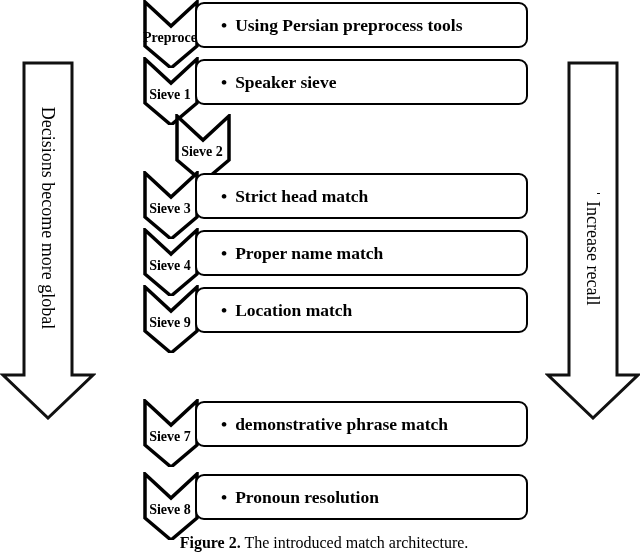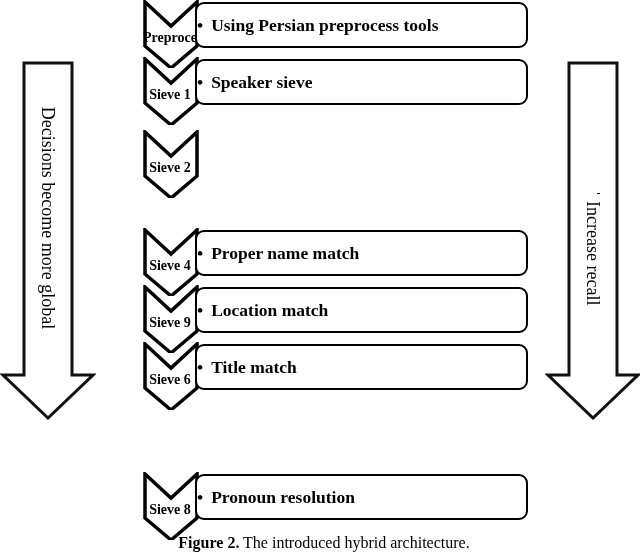--- a/index.html
+++ b/index.html
@@ -96,21 +96,21 @@
     border-radius: 9px;
     background: #ffffff;
     display: flex;
     align-items: center;
   }
   .sieve-text {
     font-family: "Liberation Serif", serif;
     font-weight: bold;
     font-size: 17.5px;
     color: #000;
-    padding-left: 0;
+    padding-left: 24px;
     white-space: nowrap;
   }
   .bullet {
     display: inline-block;
     font-family: "Liberation Serif", serif;
     font-weight: bold;
     font-size: 17.5px;
     padding-right: 8px;
   }
 
@@ -165,29 +165,40 @@
         <svg viewBox="0 0 56 68" preserveAspectRatio="none">
           <polygon points="2,2 28,26 54,2 54,46 28,68 2,46" fill="#ffffff" stroke="#000000" stroke-width="3.5" stroke-linejoin="miter"></polygon>
         </svg>
       </div>
       <div class="chev-label">Sieve 1</div>
       <div class="sieve-box">
         <span class="sieve-text"><span class="bullet">•</span><span>Speaker sieve</span></span>
       </div>
     </div>
 
-    <div class="flow-row" style="top:130px;">
+    <div class="flow-row" style="top:114px;margin-left:32px;">
       <div class="chev">
         <svg viewBox="0 0 56 68" preserveAspectRatio="none">
           <polygon points="2,2 28,26 54,2 54,46 28,68 2,46" fill="#ffffff" stroke="#000000" stroke-width="3.5" stroke-linejoin="miter"></polygon>
         </svg>
       </div>
       <div class="chev-label">Sieve 2</div>
     </div>
 
+    <div class="flow-row" style="top:171px;">
+      <div class="chev">
+        <svg viewBox="0 0 56 68" preserveAspectRatio="none">
+          <polygon points="2,2 28,26 54,2 54,46 28,68 2,46" fill="#ffffff" stroke="#000000" stroke-width="3.5" stroke-linejoin="miter"></polygon>
+        </svg>
+      </div>
+      <div class="chev-label">Sieve 3</div>
+      <div class="sieve-box">
+        <span class="sieve-text"><span class="bullet">•</span><span>Strict head match</span></span>
+      </div>
+    </div>
 
     <div class="flow-row" style="top:228px;">
       <div class="chev">
         <svg viewBox="0 0 56 68" preserveAspectRatio="none">
           <polygon points="2,2 28,26 54,2 54,46 28,68 2,46" fill="#ffffff" stroke="#000000" stroke-width="3.5" stroke-linejoin="miter"></polygon>
         </svg>
       </div>
       <div class="chev-label">Sieve 4</div>
       <div class="sieve-box">
         <span class="sieve-text"><span class="bullet">•</span><span>Proper name match</span></span>
@@ -199,42 +210,42 @@
         <svg viewBox="0 0 56 68" preserveAspectRatio="none">
           <polygon points="2,2 28,26 54,2 54,46 28,68 2,46" fill="#ffffff" stroke="#000000" stroke-width="3.5" stroke-linejoin="miter"></polygon>
         </svg>
       </div>
       <div class="chev-label">Sieve 9</div>
       <div class="sieve-box">
         <span class="sieve-text"><span class="bullet">•</span><span>Location match</span></span>
       </div>
     </div>
 
-    <div class="flow-row" style="top:342px;">
-      <div class="chev">
-        <svg viewBox="0 0 56 68" preserveAspectRatio="none">
-          <polygon points="2,2 28,26 54,2 54,46 28,68 2,46" fill="#ffffff" stroke="#000000" stroke-width="3.5" stroke-linejoin="miter"></polygon>
-        </svg>
-      </div>
-      <div class="chev-label">Sieve 6</div>
-      <div class="sieve-box">
-        <span class="sieve-text"><span class="bullet">•</span><span>Title match</span></span>
-      </div>
-    </div>
-
+
+    <div class="flow-row" style="top:399px;">
+      <div class="chev">
+        <svg viewBox="0 0 56 68" preserveAspectRatio="none">
+          <polygon points="2,2 28,26 54,2 54,46 28,68 2,46" fill="#ffffff" stroke="#000000" stroke-width="3.5" stroke-linejoin="miter"></polygon>
+        </svg>
+      </div>
+      <div class="chev-label">Sieve 7</div>
+      <div class="sieve-box">
+        <span class="sieve-text"><span class="bullet">•</span><span>demonstrative phrase match</span></span>
+      </div>
+    </div>
 
     <div class="flow-row" style="top:472px;">
       <div class="chev">
         <svg viewBox="0 0 56 68" preserveAspectRatio="none">
           <polygon points="2,2 28,26 54,2 54,46 28,68 2,46" fill="#ffffff" stroke="#000000" stroke-width="3.5" stroke-linejoin="miter"></polygon>
         </svg>
       </div>
       <div class="chev-label">Sieve 8</div>
       <div class="sieve-box">
         <span class="sieve-text"><span class="bullet">•</span><span>Pronoun resolution</span></span>
       </div>
     </div>
 
   </div>
 
-  <div id="caption"><span class="cap-strong">Figure 2.</span><span> The introduced hybrid architecture.</span></div>
+  <div id="caption"><span class="cap-strong">Figure 2.</span><span> The introduced match architecture.</span></div>
 
 </div>
 
 </body></html>

